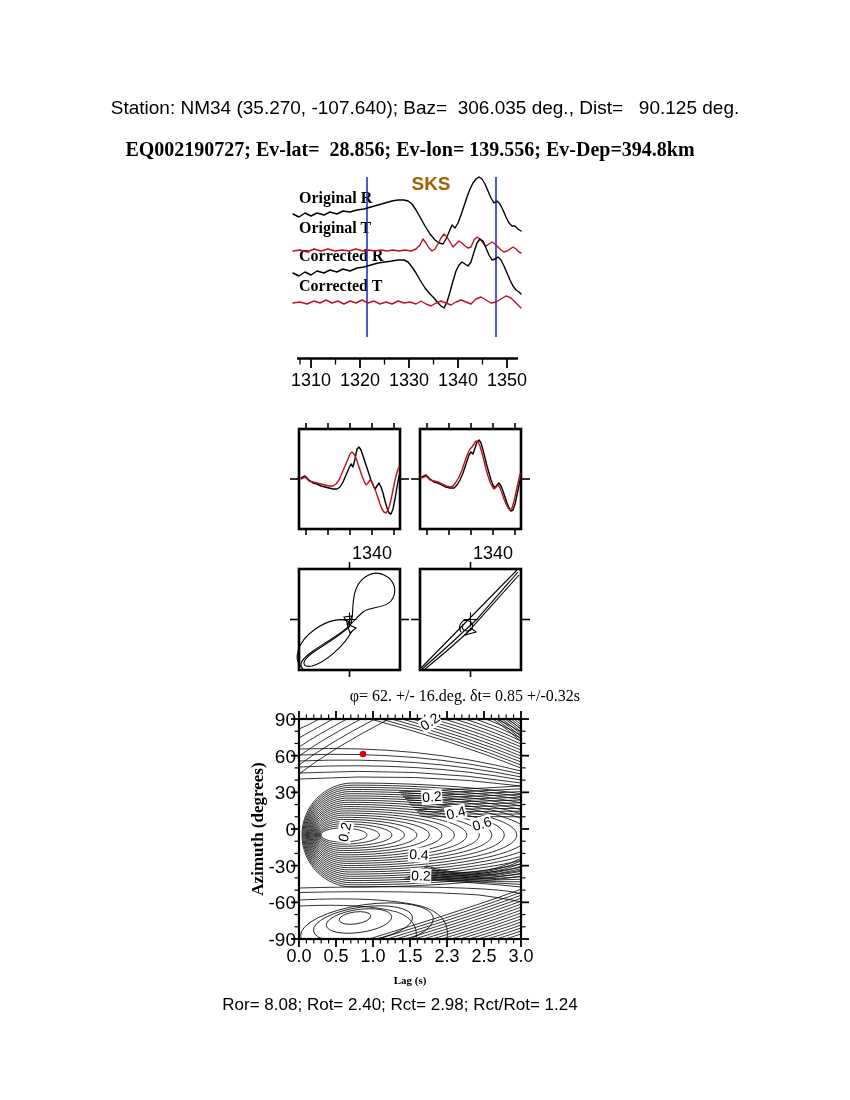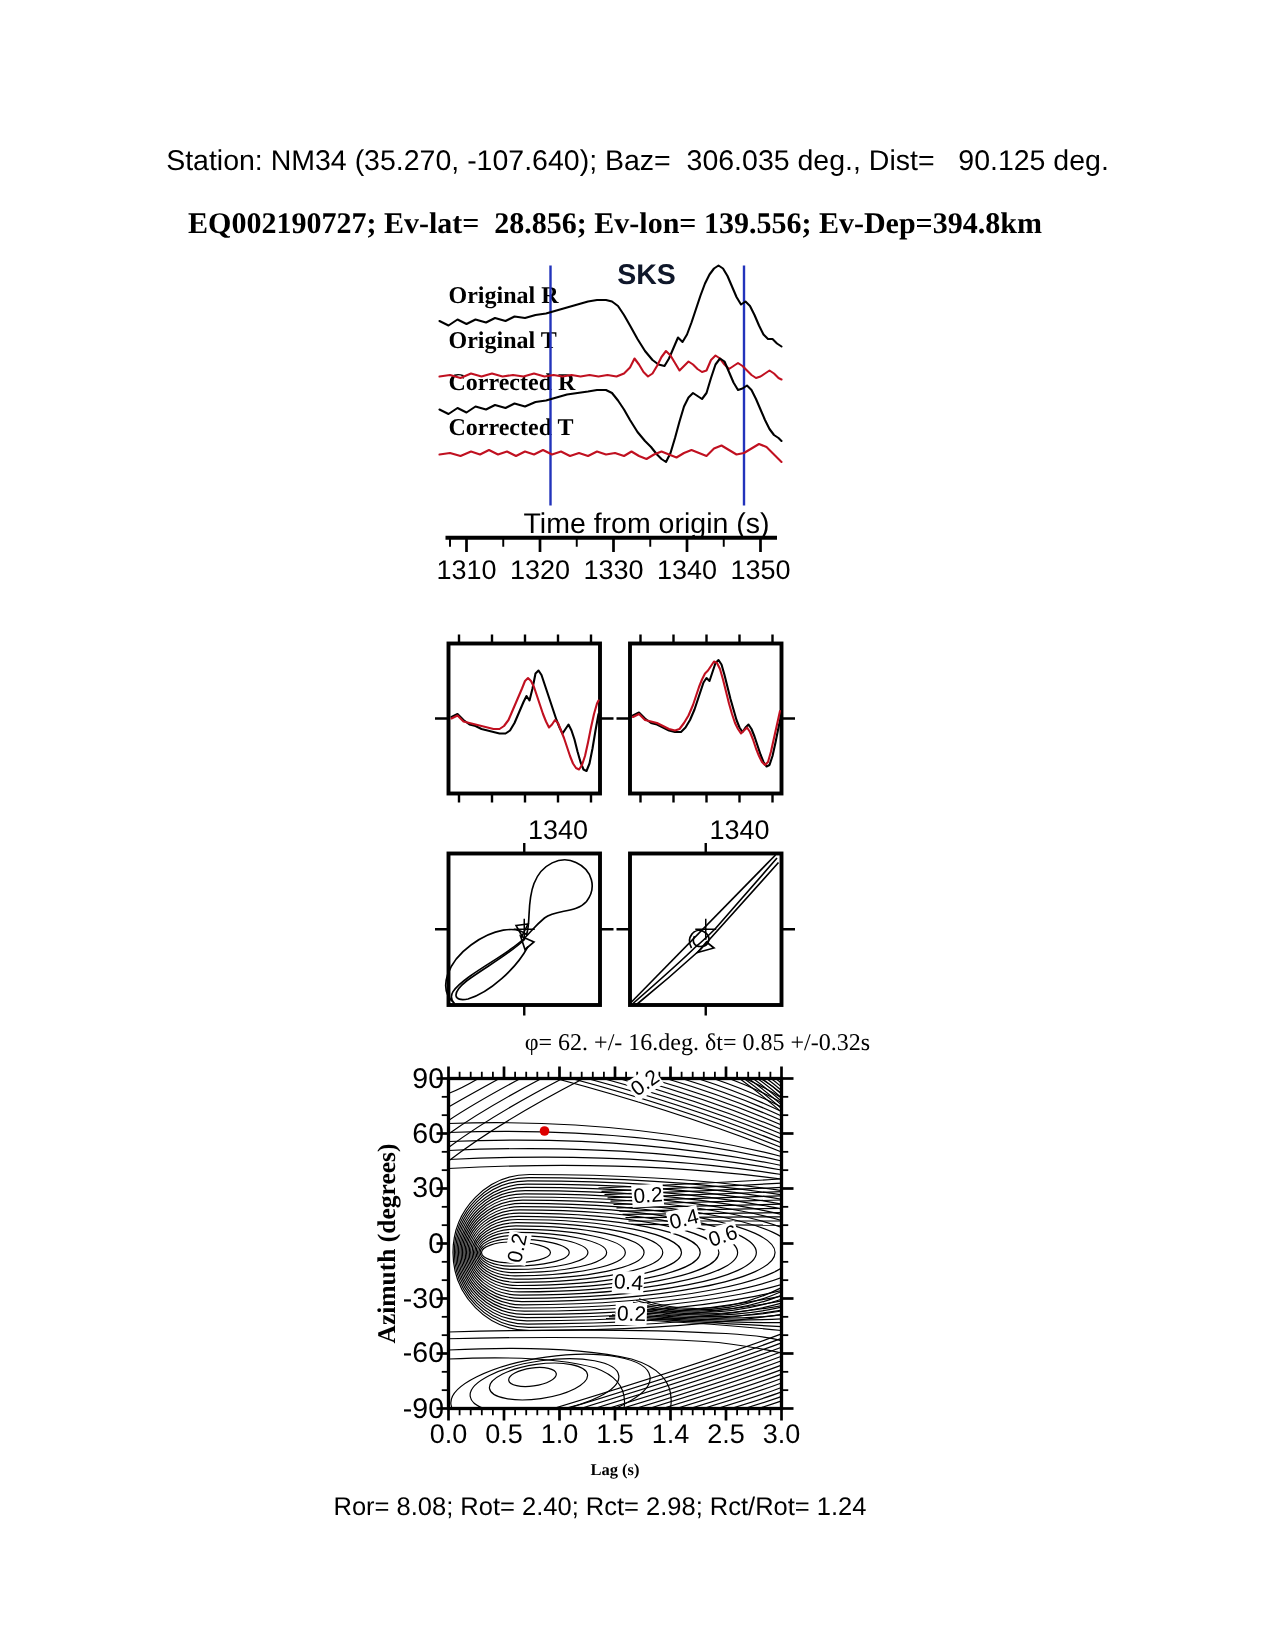--- a/index.html
+++ b/index.html
@@ -26,21 +26,21 @@
   svg{position:absolute;}
 </style>
 </head>
 <body>
 
 <div class="page" id="page">
 
   <div class="abs ctr t1">Station: NM34 (35.270, -107.640); Baz=  306.035 deg., Dist=   90.125 deg.</div>
   <div class="abs ctr t2">EQ002190727; Ev-lat=  28.856; Ev-lon= 139.556; Ev-Dep=394.8km</div>
 
-  <div class="abs sks" style="color: #0f172a;">SKS</div>
+  <div class="abs sks" style="color: #a16207;">SKS</div>
   <div class="abs trlbl" style="top:149px">Original R</div>
   <div class="abs trlbl" style="top:179px">Original T</div>
   <div class="abs trlbl" style="top:207px">Corrected R</div>
   <div class="abs trlbl" style="top:237px">Corrected T</div>
 
   <svg id="svg-top" style="left:285px;top:128px" width="250" height="232" viewBox="285 128 250 232">
       <line x1="367" y1="137" x2="367" y2="297" stroke="#2233bb" stroke-width="1.6"></line>
       <line x1="496" y1="137" x2="496" y2="297" stroke="#2233bb" stroke-width="1.6"></line>
       <polyline points="293,174 299,177 305,173 311,176 317,173 324,175 330,172 337,174 343,171 350,172 357,170 364,169 371,167 378,165 385,163 392,161 398,160 404,160 408,161 412,164 416,170 420,177 425,186 430,194 435,200 439,203 443,204 446,199 449,192 452,185 455,188 458,183 461,175 464,166 467,157 470,149 473,143 476,139 479,137 482,139 485,144 488,151 491,158 494,163 497,161 500,164 503,170 506,177 509,183 512,186 515,186 518,189 521,191" fill="none" stroke="#000" stroke-width="1.4" stroke-linejoin="round" stroke-linecap="round"></polyline>
       <polyline points="293,211 300,210 307,212 314,209 321,211 328,209 335,211 342,210 349,211 356,209 363,211 369,210 375,211 381,210 387,211 393,210 399,211 405,210 411,211 416,209 420,205 423,199 426,203 429,208 432,211 435,209 438,204 441,198 444,194 447,197 450,202 453,207 456,204 459,201 462,203 465,206 468,208 471,207 474,200 477,197 480,199 483,203 486,206 489,204 492,202 495,204 498,207 501,210 504,212 507,211 510,209 513,207 516,209 519,212 521,213" fill="none" stroke="#c01020" stroke-width="1.4" stroke-linejoin="round" stroke-linecap="round"></polyline>
@@ -51,21 +51,20 @@
       <line x1="360" y1="318" x2="360" y2="328" stroke="#000" stroke-width="1.8"></line>
       <line x1="409" y1="318" x2="409" y2="328" stroke="#000" stroke-width="1.8"></line>
       <line x1="458" y1="318" x2="458" y2="328" stroke="#000" stroke-width="1.8"></line>
       <line x1="507" y1="318" x2="507" y2="328" stroke="#000" stroke-width="1.8"></line>
       <line x1="300" y1="318" x2="300" y2="324.5" stroke="#000" stroke-width="1.3"></line>
       <line x1="335.5" y1="318" x2="335.5" y2="324.5" stroke="#000" stroke-width="1.3"></line>
       <line x1="384.5" y1="318" x2="384.5" y2="324.5" stroke="#000" stroke-width="1.3"></line>
       <line x1="433.5" y1="318" x2="433.5" y2="324.5" stroke="#000" stroke-width="1.3"></line>
       <line x1="482.5" y1="318" x2="482.5" y2="324.5" stroke="#000" stroke-width="1.3"></line>
     </svg>
-  <div class="abs axt">Time from origin (s)</div>
 
   <svg id="svg-seis" style="left:285px;top:378px" width="245" height="125" viewBox="285 378 245 125">
       <rect x="299" y="389" width="101" height="100" fill="none" stroke="#000" stroke-width="2.6"></rect>
       <line x1="306" y1="383" x2="306" y2="389" stroke="#000" stroke-width="1.6"></line>
       <line x1="306" y1="489" x2="306" y2="495" stroke="#000" stroke-width="1.6"></line>
       <line x1="328" y1="383" x2="328" y2="389" stroke="#000" stroke-width="1.6"></line>
       <line x1="328" y1="489" x2="328" y2="495" stroke="#000" stroke-width="1.6"></line>
       <line x1="350" y1="383" x2="350" y2="389" stroke="#000" stroke-width="1.6"></line>
       <line x1="350" y1="489" x2="350" y2="495" stroke="#000" stroke-width="1.6"></line>
       <line x1="372" y1="383" x2="372" y2="389" stroke="#000" stroke-width="1.6"></line>
@@ -354,21 +353,21 @@
     <div class="ynum" style="left: 236px; top: 705.7px;">60</div>
     <div class="ynum" style="left: 236px; top: 742.3px;">30</div>
     <div class="ynum" style="left: 236px; top: 779px;">0</div>
     <div class="ynum" style="left: 236px; top: 815.7px;">-30</div>
     <div class="ynum" style="left: 236px; top: 852.3px;">-60</div>
     <div class="ynum" style="left: 236px; top: 889px;">-90</div>
     <div class="tnum" style="left: 299px; top: 906px;">0.0</div>
     <div class="tnum" style="left: 336px; top: 906px;">0.5</div>
     <div class="tnum" style="left: 373px; top: 906px;">1.0</div>
     <div class="tnum" style="left: 410px; top: 906px;">1.5</div>
-    <div class="tnum" style="left: 447px; top: 906px;">1.4</div>
+    <div class="tnum" style="left: 447px; top: 906px;">2.3</div>
     <div class="tnum" style="left: 484px; top: 906px;">2.5</div>
     <div class="tnum" style="left: 521px; top: 906px;">3.0</div>
     <div class="chip" style="left: 432px; top: 757px; transform: translate(-50%, -50%) rotate(-4deg);">0.2</div>
     <div class="chip" style="left: 456px; top: 773px; transform: translate(-50%, -50%) rotate(-14deg);">0.4</div>
     <div class="chip" style="left: 482px; top: 784px; transform: translate(-50%, -50%) rotate(-18deg);">0.6</div>
     <div class="chip" style="left: 419px; top: 815px; transform: translate(-50%, -50%) rotate(4deg);">0.4</div>
     <div class="chip" style="left: 421px; top: 836px; transform: translate(-50%, -50%) rotate(2deg);">0.2</div>
     <div class="chip" style="left: 345px; top: 792px; transform: translate(-50%, -50%) rotate(-78deg);">0.2</div>
     <div class="chip" style="left: 430px; top: 682px; transform: translate(-50%, -50%) rotate(-35deg);">0.2</div>
   </div>

